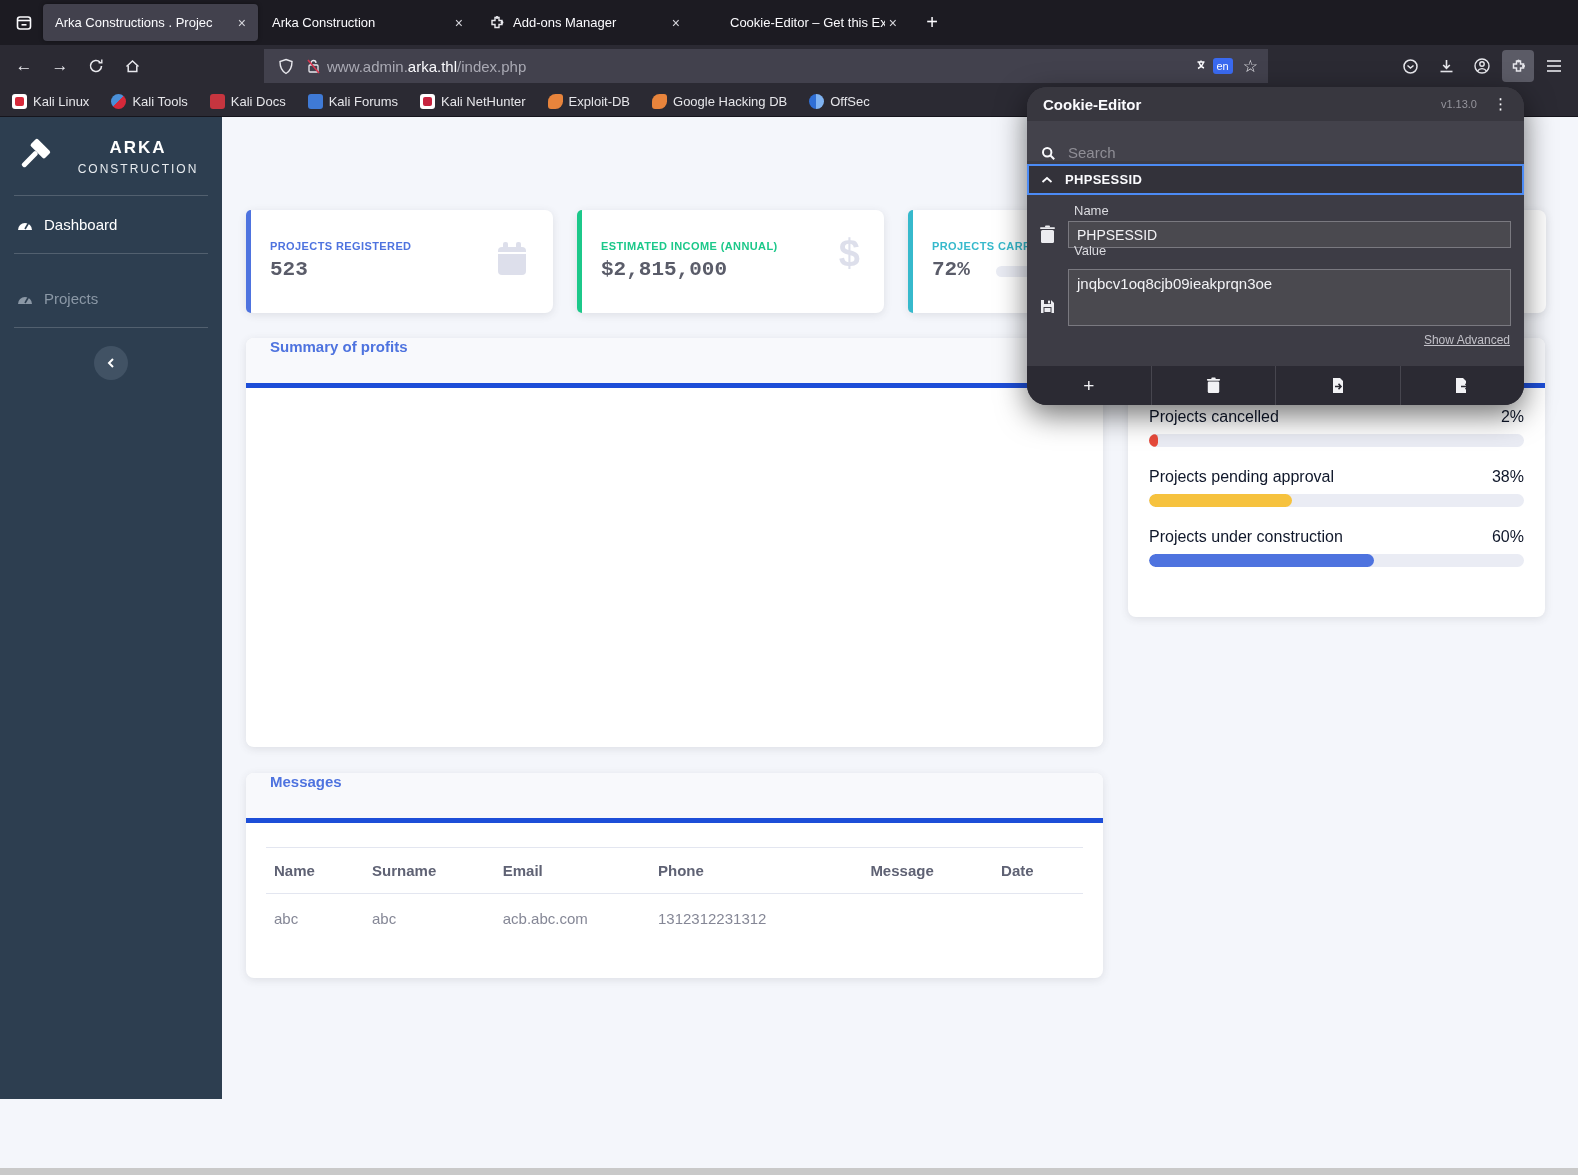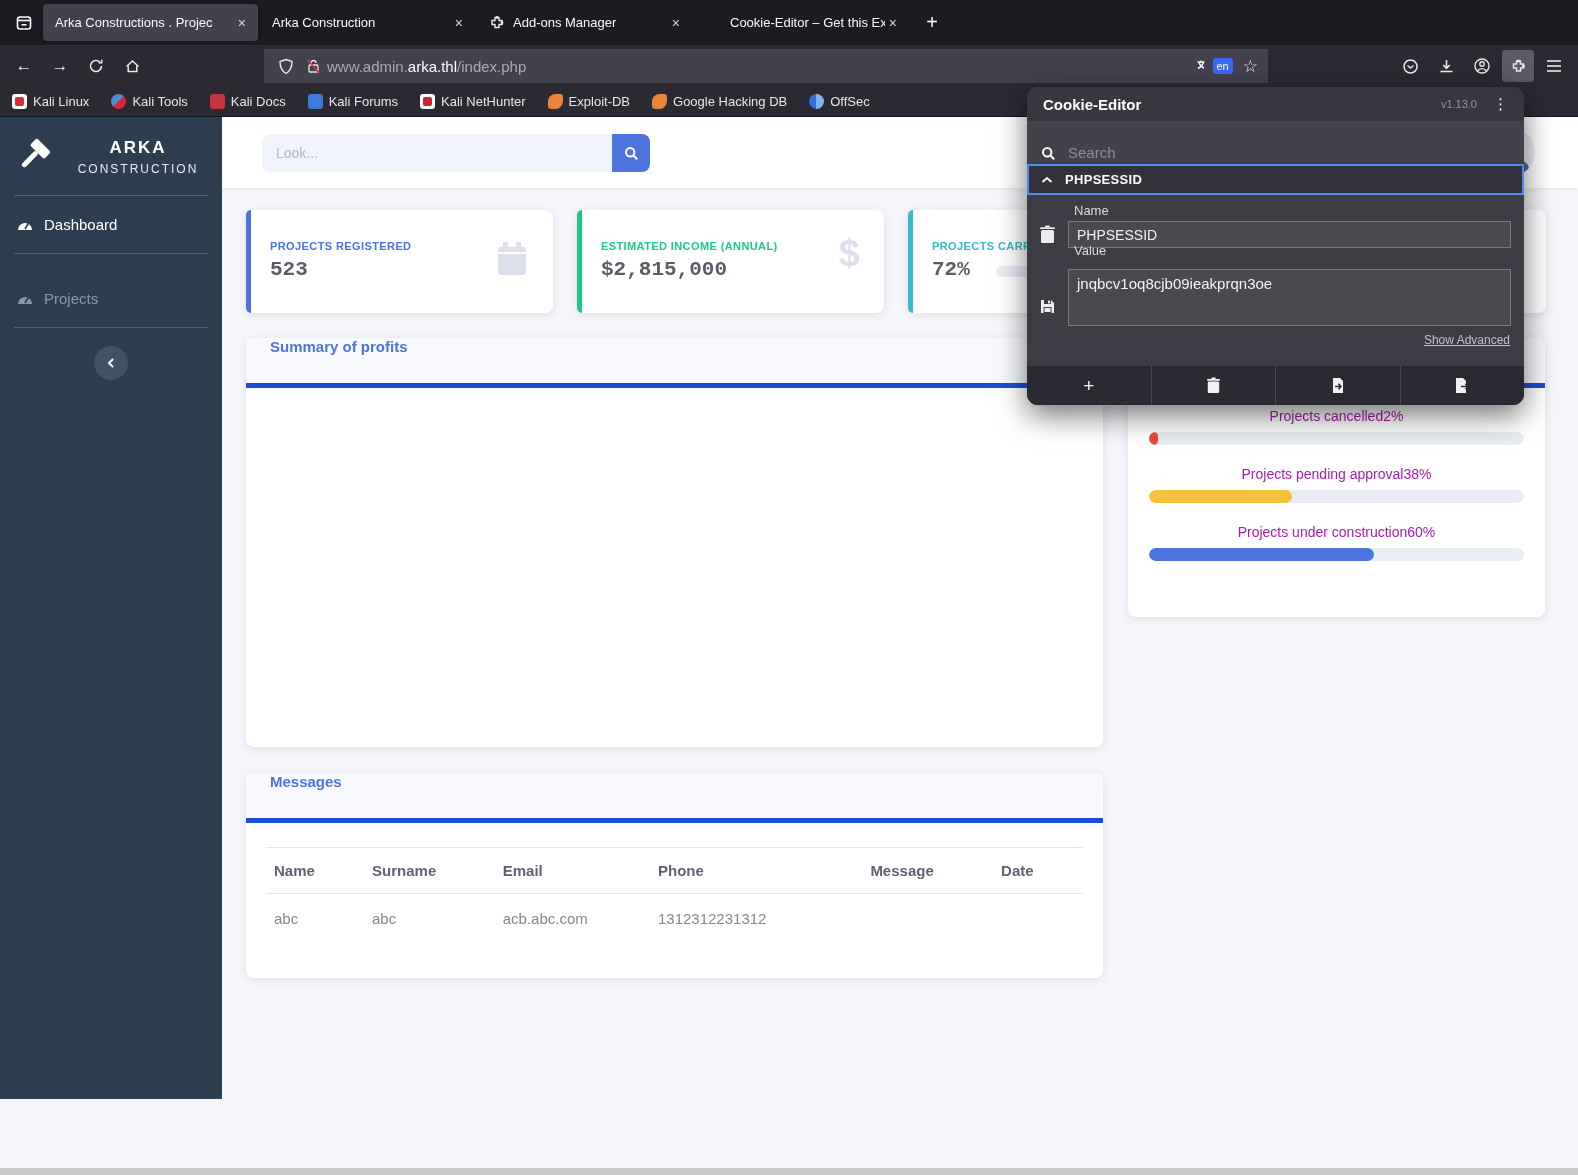--- a/index.html
+++ b/index.html
@@ -72,34 +72,34 @@
   .mini-fill { height:100%; border-radius:6px; background:#36b9cc; }
 
   .panel { position:absolute; background:#fff; border-radius:8px; box-shadow:0 2px 8px rgba(58,59,69,.12); overflow:hidden; }
   .panel-header { height:50px; background:#f8f9fc; border-bottom:5px solid #1d4ed8; display:flex; padding:0 24px; }
   .panel-title { color:#4e73df; font-weight:bold; font-size:15px; }
 
   .summary-panel { left:24px; top:150px; width:857px; height:409px; }
   .status-panel { left:906px; top:150px; width:417px; height:279px; }
   .status-body { padding:20px 21px; }
   .status-row { margin-bottom:21px; }
-  .status-line { display:flex; justify-content:center; font-size:14px; color:#a21caf; margin-bottom:8px; }
+  .status-line { display:flex; justify-content:space-between; font-size:16px; color:#0f172a; margin-bottom:8px; }
   .bar-track { height:13px; background:#eaecf4; border-radius:7px; overflow:hidden; }
   .bar-fill { height:100%; border-radius:7px; min-width:9px; }
 
   .messages-panel { left:24px; top:585px; width:857px; height:205px; }
   .messages-body { padding:24px 20px 0 20px; }
   table.msg { width:100%; border-collapse:collapse; }
   table.msg th { text-align:left; font-size:15px; color:#5f6274; font-weight:bold; padding:14px 8px; border-top:1px solid #e3e6f0; border-bottom:1px solid #e3e6f0; }
   table.msg td { text-align:left; font-size:15px; color:#858796; padding:16px 8px; }
 
   .bottom-strip { position:absolute; left:0; top:1168px; width:1578px; height:7px; background:#c9c9c9; }
 
   
-  .cookie-popup { position:absolute; left:1027px; top:87px; width:497px; height:318px; background:#3d3c45; border-radius:11px; box-shadow:0 10px 30px rgba(0,0,0,.55); z-index:50; color:#fbfbfe; overflow:hidden; }
+  .cookie-popup { position:absolute; left:1027px; top:87px; width:497px; height:318px; background:#3d3c45; border-radius:20px; box-shadow:0 10px 30px rgba(0,0,0,.55); z-index:50; color:#fbfbfe; overflow:hidden; }
   .cp-header { height:34px; background:#38373f; display:flex; align-items:center; padding:0 10px 0 16px; }
   .cp-title { font-size:15px; font-weight:bold; flex:1; }
   .cp-version { font-size:11px; color:#95949c; margin-right:10px; }
   .cp-kebab { color:#fbfbfe; font-size:15px; padding:0 6px; }
   .cp-search { height:40px; background:#43424b; display:flex; align-items:flex-end; padding:0 14px; }
   .cp-search .cp-search-input { flex:1; background:transparent; border:none; outline:none; color:#e8e8ec; font-size:15px; margin-left:12px; font-family:"Liberation Sans",sans-serif; }
   .cp-search .cp-search-input::placeholder { color:#8f8e96; }
   .cp-cookie-row { height:31px; margin-top:3px; background:#33323a; border:2px solid #4c8bf5; display:flex; align-items:center; padding:0 12px; }
   .cp-cookie-name { font-size:13px; font-weight:bold; margin-left:12px; letter-spacing:.3px; }
   .cp-form { position:relative; height:174px; background:#3d3c45; }
@@ -307,36 +307,20 @@
       <div class="sb-divider"></div>
       <div class="collapse-wrap">
         <div class="collapse-btn">
           <svg width="10" height="12" viewBox="0 0 10 12" fill="none" stroke="#ffffff" stroke-width="2">
               <path d="M7 2 3 6l4 4"></path>
             </svg>
         </div>
       </div>
     </div>
 
-    <div class="topbar">
-      <div class="searchbox">
-        <input class="search-input" type="text" placeholder="Look..." style="">
-        <button class="search-btn">
-          <svg width="15" height="15" viewBox="0 0 15 15" fill="none" stroke="#ffffff" stroke-width="2">
-              <circle cx="6.2" cy="6.2" r="4.2"></circle>
-              <line x1="9.5" y1="9.5" x2="13.2" y2="13.2"></line>
-            </svg>
-        </button>
-      </div>
-      <div class="avatar">
-        <span class="av-hair"></span>
-          <span class="av-head"></span>
-          <span class="av-body"></span>
-      </div>
-    </div>
 
     <div class="content">
 
       <div class="stat-card" style="left:24px;">
         <span class="accent" style="background:#4e73df;"></span>
         <span class="stat-label" style="color:#4e73df;">PROJECTS REGISTERED</span>
         <span class="stat-value">523</span>
         <span class="stat-ic">
           <svg width="34" height="38" viewBox="0 0 34 38" fill="#dddfeb">
               <rect x="3" y="7" width="28" height="28" rx="4"></rect>

